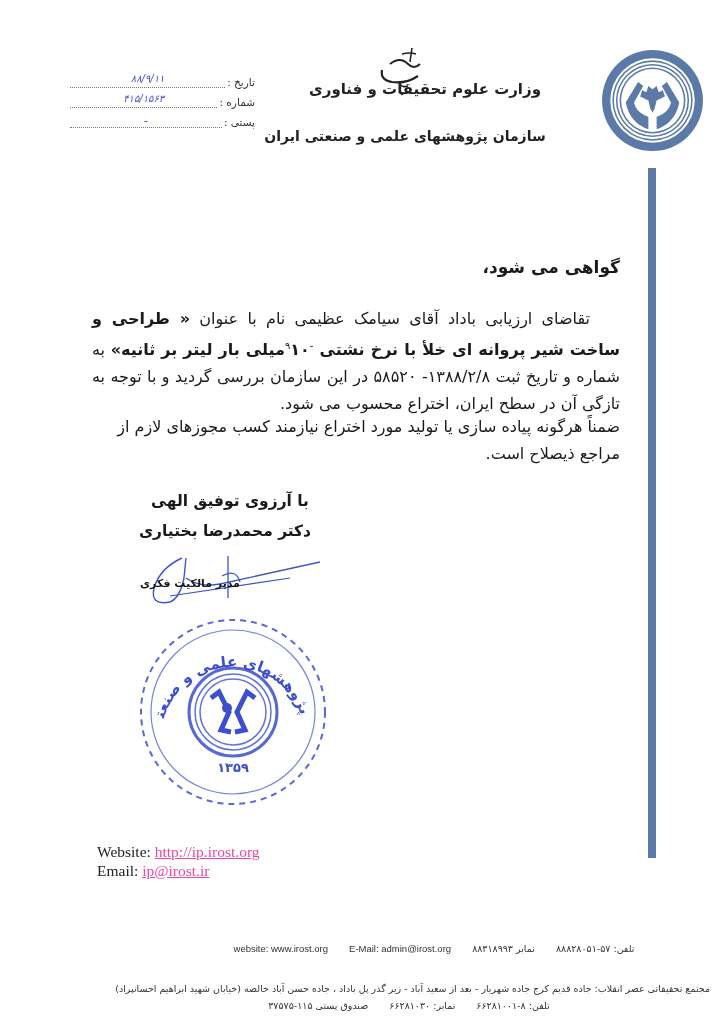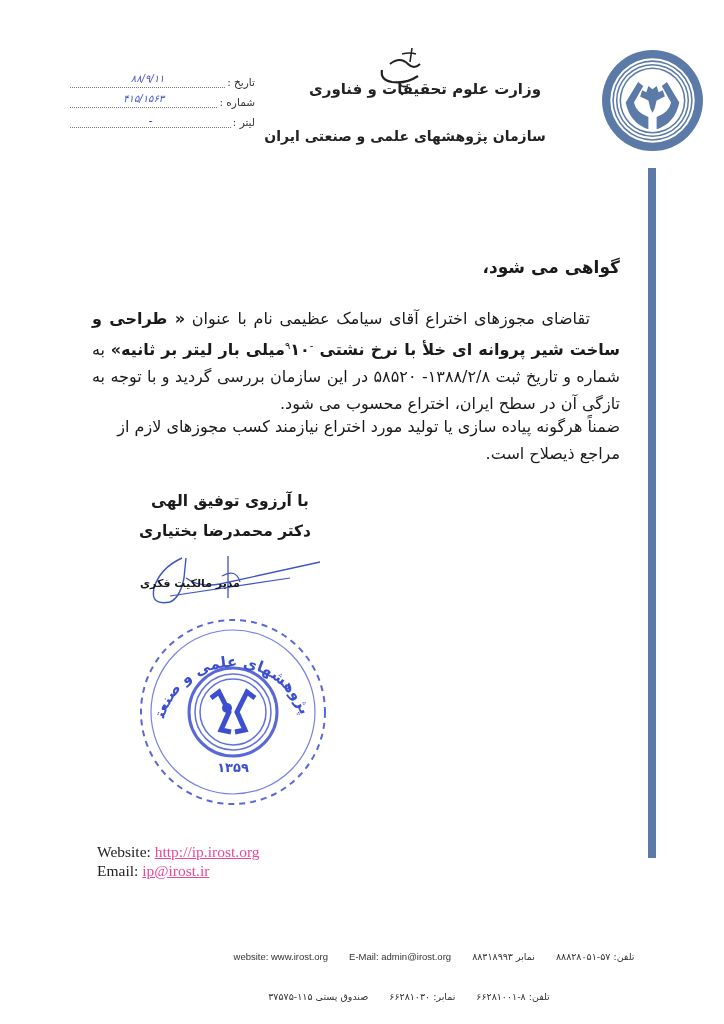--- a/index.html
+++ b/index.html
@@ -45,39 +45,39 @@
   
   .stamp { left: 133px; top: 612px; width: 200px; height: 200px; }
 
   
   .contact { left: 97px; top: 842px; font-family: "Liberation Serif", serif; font-size: 15.5px; color: #222; line-height: 19px; }
   .contact a { color: #ec4899; text-decoration: underline; }
 
   
   .footer { left: 140px; top: 940px; width: 570px; font-size: 9.5px; color: #333; direction: rtl; }
   .footer-line { text-align: right; white-space: nowrap; height: 17px; line-height: 17px; }
-  .footer-line.center { text-align: center; margin-top: 8px; }
+  .footer-line.center { text-align: center; }
   .footer-line span { margin-left: 18px; }
   .footer-latin { direction: ltr; unicode-bidi: embed; font-family: "Liberation Sans", sans-serif; }
   .footer2 { left: 90px; top: 980px; width: 620px; font-size: 9.5px; color: #333; direction: rtl; }
 </style>
 </head>
 <body>
 
 <div class="abs meta">
   <div class="meta-row">
     <span class="meta-label">تاریخ :</span>
     <span class="meta-value">۸۸/۹/۱۱</span>
   </div>
   <div class="meta-row">
     <span class="meta-label">شماره :</span>
     <span class="meta-value">۴۱۵/۱۵۶۳</span>
   </div>
   <div class="meta-row">
-    <span class="meta-label">لیتر :</span>
+    <span class="meta-label">پستی :</span>
     <span class="meta-value">ـ</span>
   </div>
 </div>
 
 <svg class="abs basmala" viewBox="0 0 110 55">
   <path d="M72 6 L70 20" stroke="#222" stroke-width="1.6" fill="none"></path>
   <path d="M62 12 Q70 10 76 12" stroke="#222" stroke-width="1.4" fill="none"></path>
   <path d="M50 22 Q60 14 68 22 Q74 28 80 22" stroke="#222" stroke-width="2" fill="none"></path>
   <path d="M42 28 Q40 38 52 40 Q66 42 78 34" stroke="#222" stroke-width="2.2" fill="none"></path>
   <path d="M60 42 Q62 46 68 44" stroke="#222" stroke-width="1.6" fill="none"></path>
@@ -98,21 +98,21 @@
   <circle cx="50" cy="50" r="30.5" fill="#fff"></circle>
 
   <path d="M24 52 L36 32 L41 36 L32 52 Q34 62 46 66 L46 78 Q28 72 24 52 Z" fill="#5b7aa8"></path>
   <path d="M76 52 L64 32 L59 36 L68 52 Q66 62 54 66 L54 78 Q72 72 76 52 Z" fill="#5b7aa8"></path>
 
   <path d="M38 46 L40 40 L44 42 L46 36 L50 39 L54 36 L56 42 L60 40 L62 46 L54 50 L52 58 L50 62 L48 58 L46 50 Z" fill="#5b7aa8"></path>
 </svg>
 <div class="abs vbar"></div>
 
 <div class="abs greeting">گواهی می شود،</div>
-<div class="abs para"><span class="indent"></span><span>تقاضای مجوزهای اختراع آقای سیامک  عظیمی نام با عنوان </span><b>« طراحی و ساخت شیر پروانه ای خلأ با نرخ نشتی </b><sup>-۹</sup><b>۱۰میلی بار لیتر بر ثانیه»</b><span> به شماره و تاریخ ثبت ۱۳۸۸/۲/۸- ۵۸۵۲۰ در این سازمان بررسی گردید و با توجه به تازگی آن در سطح ایران، اختراع محسوب می شود.</span></div>
+<div class="abs para"><span class="indent"></span><span>تقاضای ارزیابی باداد آقای سیامک  عظیمی نام با عنوان </span><b>« طراحی و ساخت شیر پروانه ای خلأ با نرخ نشتی </b><sup>-۹</sup><b>۱۰میلی بار لیتر بر ثانیه»</b><span> به شماره و تاریخ ثبت ۱۳۸۸/۲/۸- ۵۸۵۲۰ در این سازمان بررسی گردید و با توجه به تازگی آن در سطح ایران، اختراع محسوب می شود.</span></div>
 <div class="abs para2">ضمناً هرگونه پیاده سازی یا تولید مورد اختراع نیازمند کسب مجوزهای لازم از مراجع ذیصلاح است.</div>
 
 <div class="abs closing">با آرزوی توفیق الهی</div>
 <div class="abs signer">دکتر محمدرضا بختیاری</div>
 <svg class="abs signature" viewBox="0 0 190 70">
   <path d="M42 10 Q20 20 14 40 Q10 58 30 54 Q40 50 44 30 L46 10" stroke="#3d55c8" stroke-width="1.4" fill="none"></path>
   <path d="M46 30 Q60 40 80 36 L180 14" stroke="#3d55c8" stroke-width="1.3" fill="none"></path>
   <path d="M88 8 L88 50 M82 28 Q96 20 100 34" stroke="#3d55c8" stroke-width="1.3" fill="none"></path>
   <path d="M30 48 L150 30" stroke="#3d55c8" stroke-width="1.1" fill="none"></path>
 </svg>
@@ -145,18 +145,19 @@
 
 <div class="abs footer">
   <div class="footer-line center">
     <span>تلفن: ۵۷-۸۸۸۲۸۰۵۱</span>
     <span>نمابر ۸۸۳۱۸۹۹۳</span>
     <span class="footer-latin">website: www.irost.org</span>
     <span class="footer-latin">E-Mail: admin@irost.org</span>
   </div>
 </div>
 <div class="abs footer2">
+  <div class="footer-line">مجتمع تحقیقاتی عصر انقلاب: جاده قدیم کرج جاده شهریار - بعد از سعید  آباد - زیر گذر پل باداد ، جاده حسن آباد خالصه (خیابان شهید ابراهیم احسانپراد)</div>
   <div class="footer-line center">
     <span>تلفن: ۸-۶۶۲۸۱۰۰۱</span>
     <span>نمابر: ۶۶۲۸۱۰۳۰</span>
     <span>صندوق پستی ۱۱۵-۳۷۵۷۵</span>
   </div>
 </div>
 
 </body></html>

